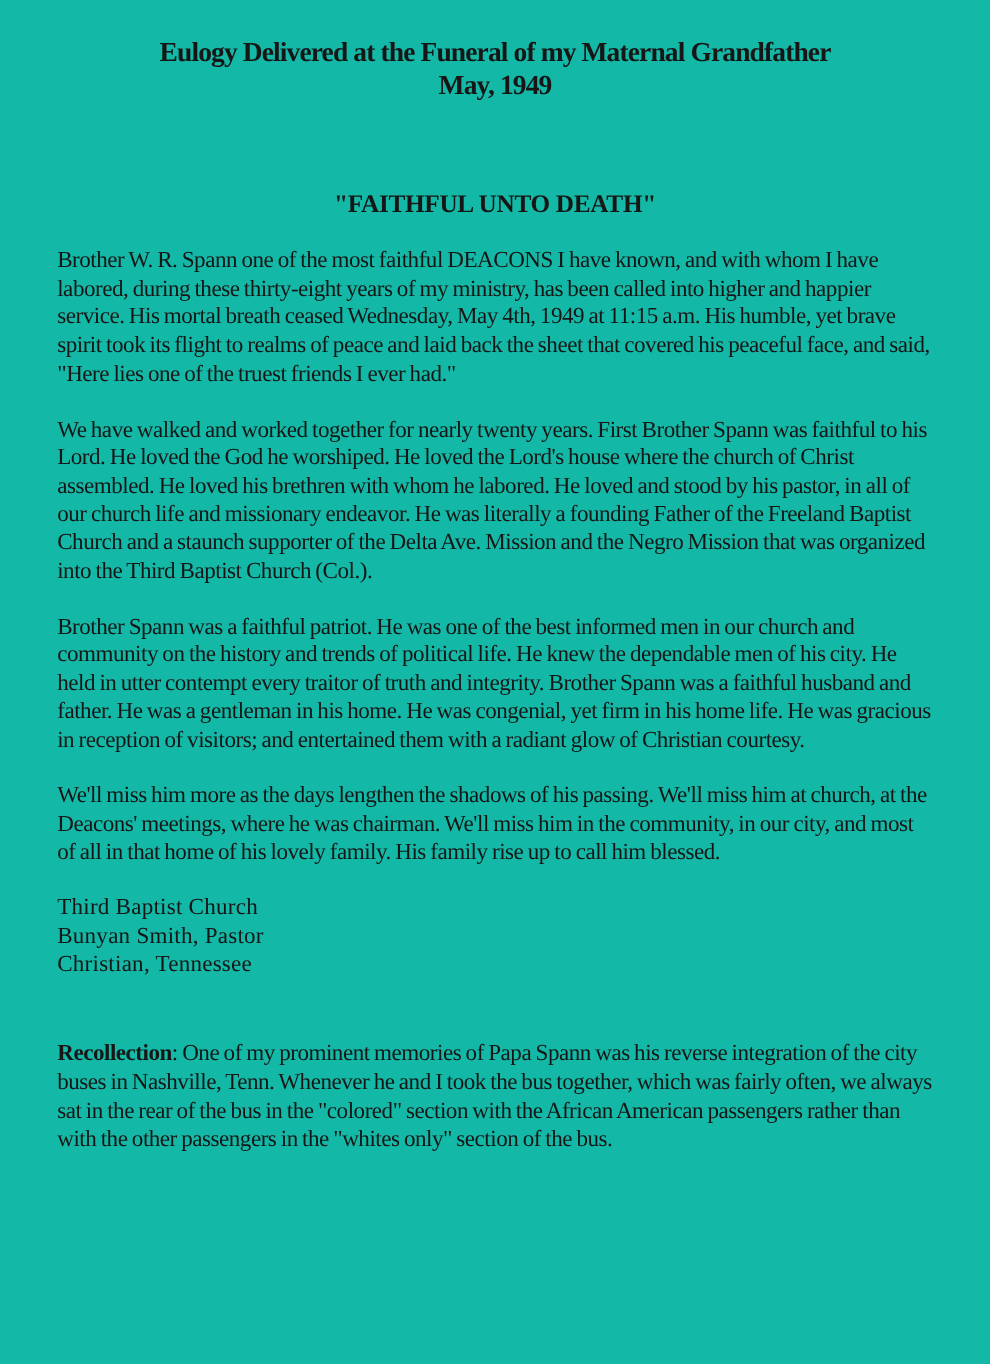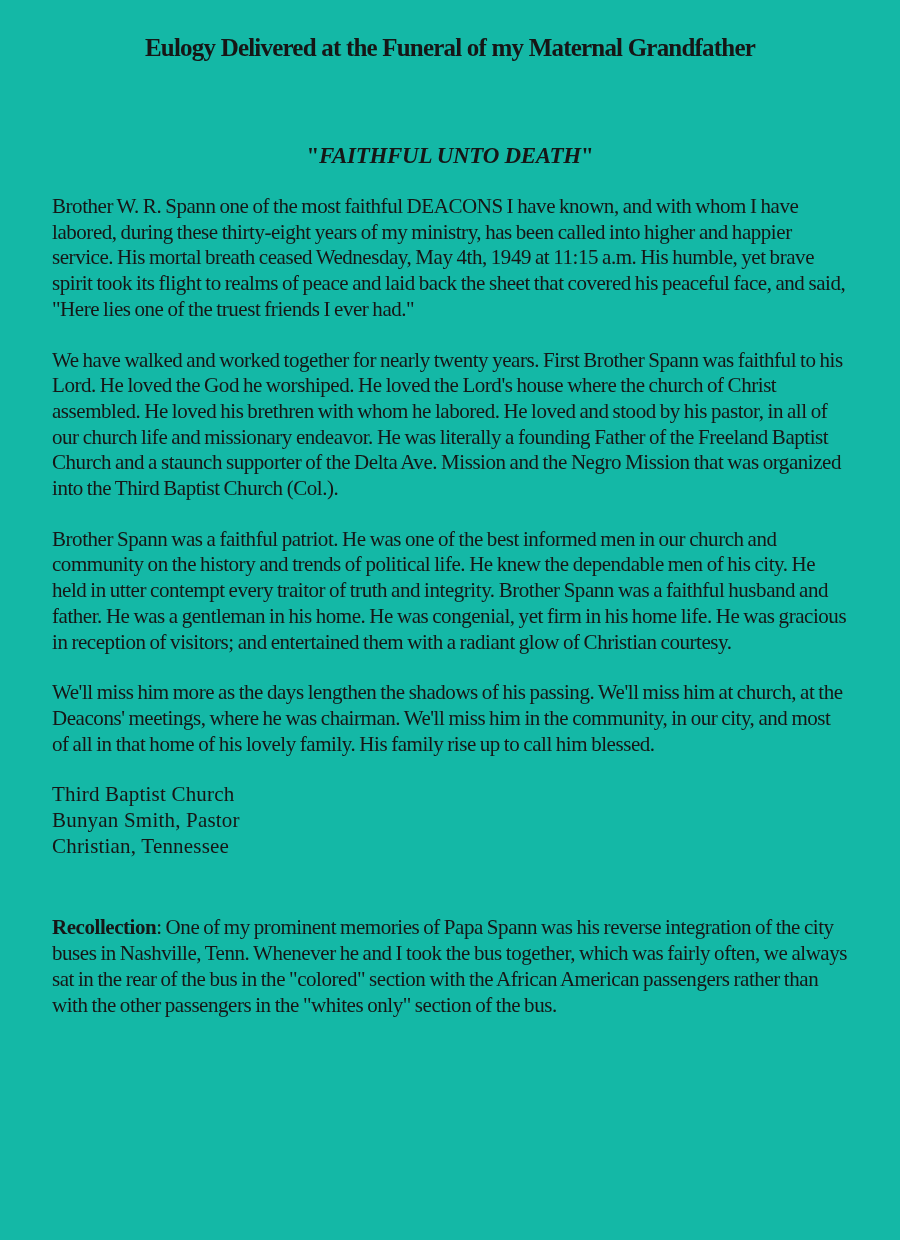--- a/index.html
+++ b/index.html
@@ -28,21 +28,20 @@
   }
   .eulogy-heading {
     text-align: center;
     margin-top: 80px;
     font-size: 23px;
     line-height: 26px;
     font-weight: bold;
     letter-spacing: -0.3px;
   }
   .eulogy-heading .ital {
-    font-style: italic;
   }
   .eulogy-heading .quote {
     font-style: normal;
   }
   p.body-para {
     margin: 25px 0 0 0;
     font-size: 21px;
     line-height: 25.7px;
     letter-spacing: -0.45px;
     word-spacing: -0.8px;
@@ -62,20 +61,21 @@
   }
 </style>
 </head>
 <body>
 
 <div class="page">
   <div class="content">
 
     <div class="title-block">
       <div>Eulogy Delivered at the Funeral of my Maternal Grandfather</div>
+      <div>May, 1949</div>
     </div>
 
     <div class="eulogy-heading">
       <span class="quote">"</span><span class="ital">FAITHFUL UNTO DEATH</span><span class="quote">"</span>
     </div>
 
     <p class="body-para">Brother W. R. Spann one of the most faithful DEACONS I have known, and with whom I have labored, during these thirty-eight years of my ministry, has been called into higher and happier service. His mortal breath ceased Wednesday, May 4th, 1949 at 11:15 a.m. His humble, yet brave spirit took its flight to realms of peace and laid back the sheet that covered his peaceful face, and said, "Here lies one of the truest friends I ever had."</p>
     <p class="body-para">We have walked and worked together for nearly twenty years. First Brother Spann was faithful to his Lord. He loved the God he worshiped. He loved the Lord's house where the church of Christ assembled. He loved his brethren with whom he labored. He loved and stood by his pastor, in all of our church life and missionary endeavor. He was literally a founding Father of the Freeland Baptist Church and a staunch supporter of the Delta Ave. Mission and the Negro Mission that was organized into the Third Baptist Church (Col.).</p>
     <p class="body-para">Brother Spann was a faithful patriot. He was one of the best informed men in our church and community on the history and trends of political life. He knew the dependable men of his city. He held in utter contempt every traitor of truth and integrity. Brother Spann was a faithful husband and father. He was a gentleman in his home. He was congenial, yet firm in his home life. He was gracious in reception of visitors; and entertained them with a radiant glow of Christian courtesy.</p>
     <p class="body-para">We'll miss him more as the days lengthen the shadows of his passing. We'll miss him at church, at the Deacons' meetings, where he was chairman. We'll miss him in the community, in our city, and most of all in that home of his lovely family. His family rise up to call him blessed.</p>

